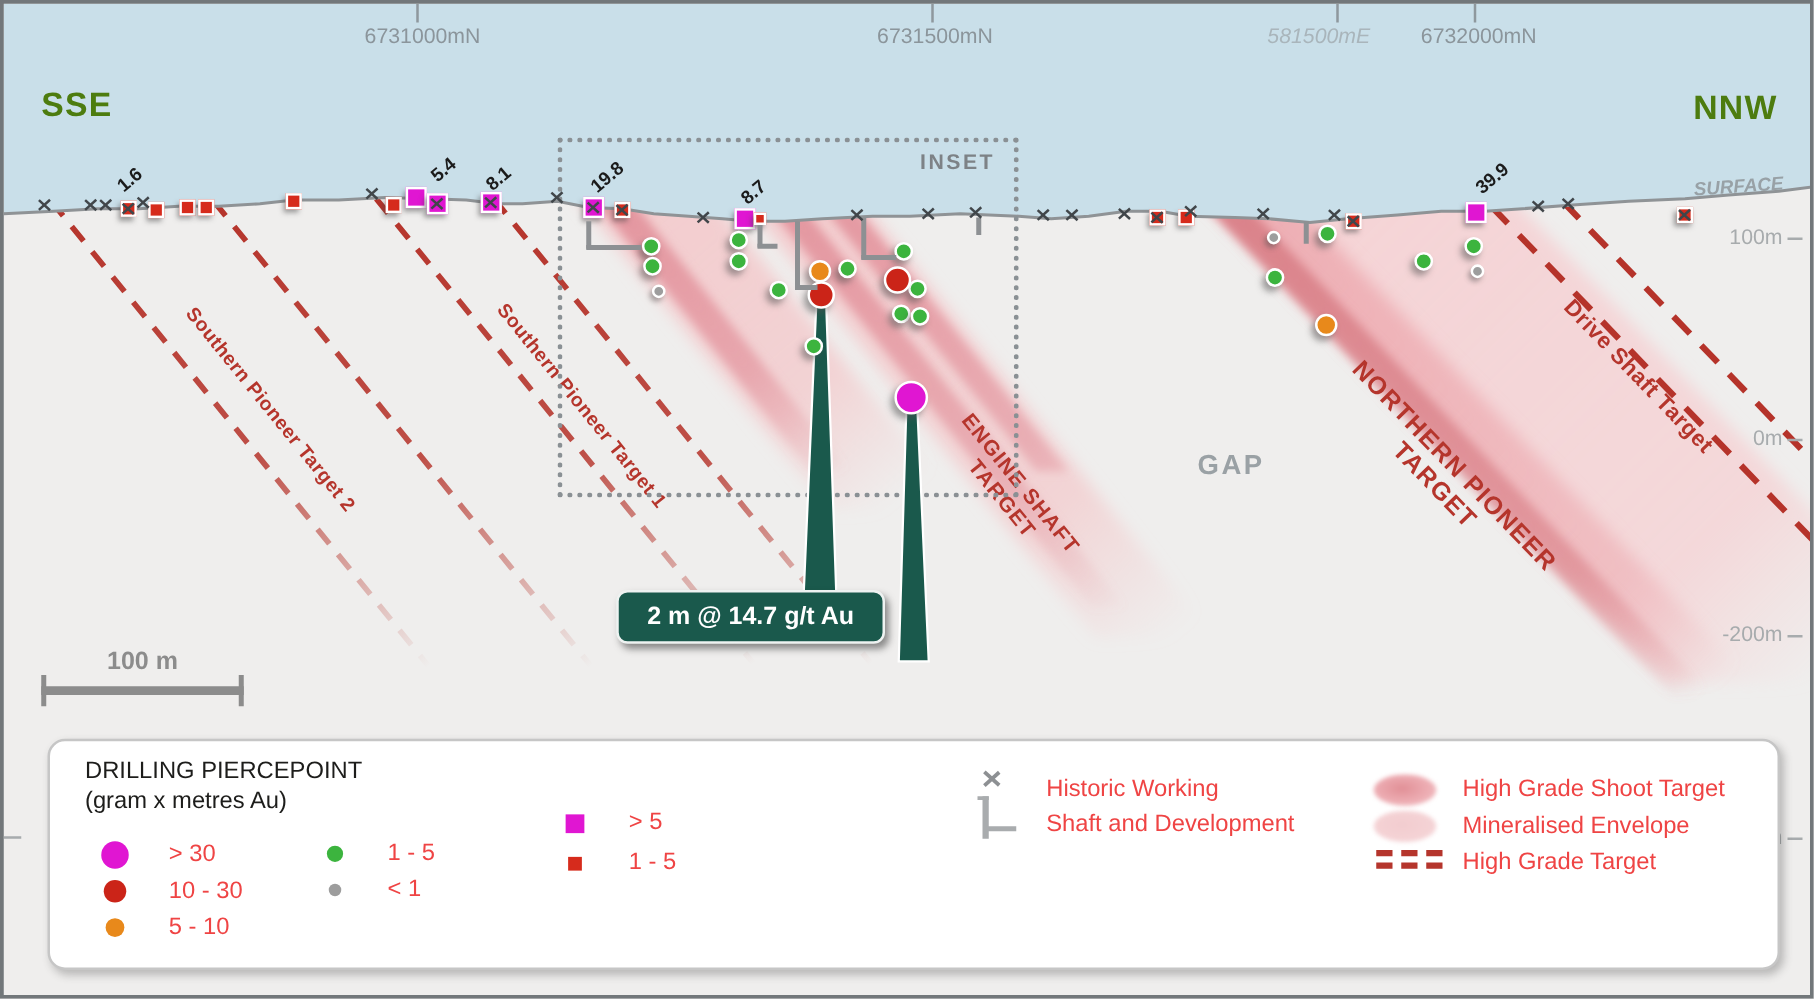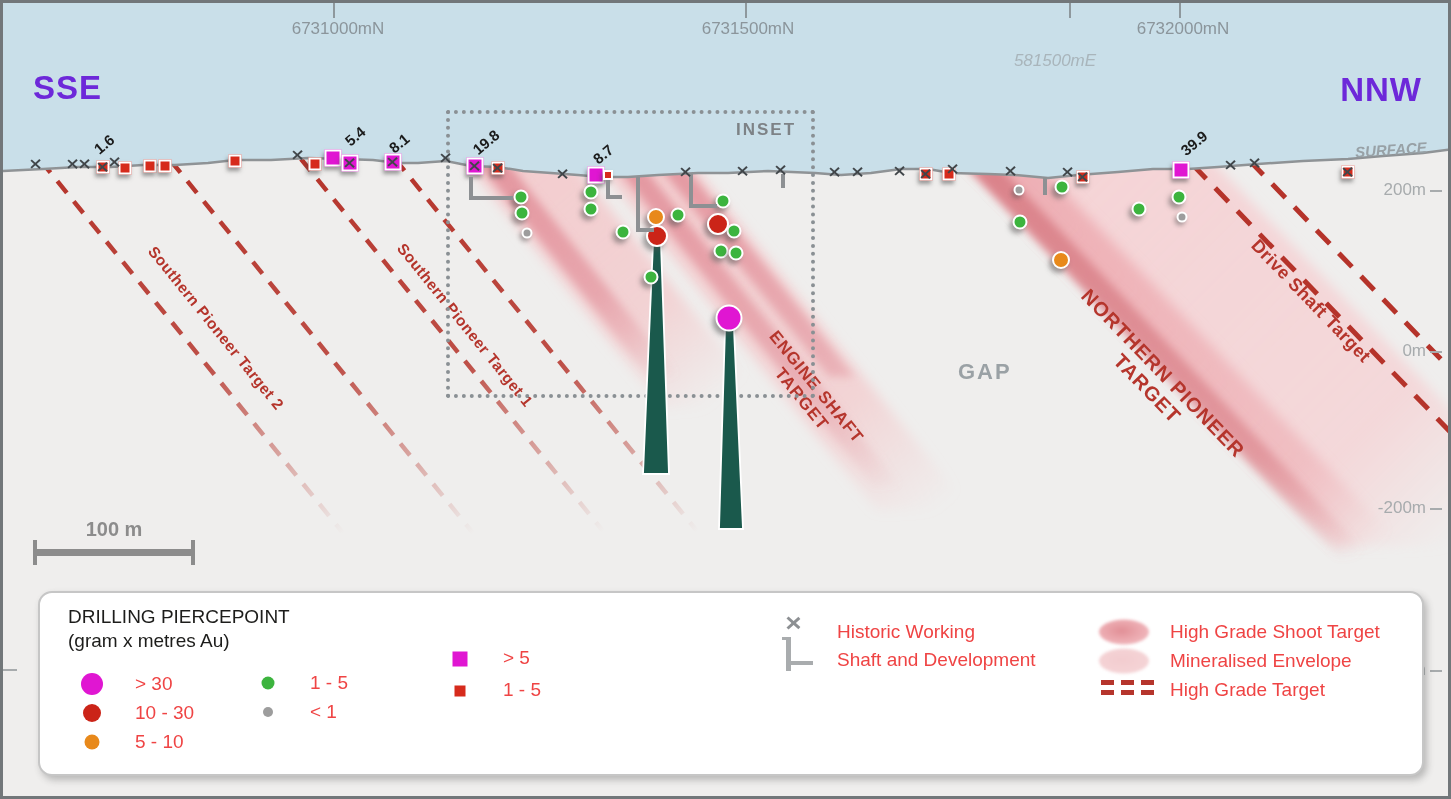--- a/index.html
+++ b/index.html
@@ -3,22 +3,22 @@
 <meta charset="utf-8">
 <style>
   html,body{margin:0;padding:0;background:#d8d8d8;font-family:"Liberation Sans",sans-serif;}
   #frame{position:relative;width:1451px;height:799px;background:#efeeed;border:3px solid #72777a;
          box-sizing:border-box;overflow:hidden;}
   #map{position:absolute;left:0;top:0;width:1445px;height:793px;}
   #bands{position:absolute;left:0;top:0;z-index:0;}
   
   .ntick{position:absolute;top:0;width:2px;height:15px;background:#8e989d;z-index:6;}
   .nlabel{position:absolute;top:16px;transform:translateX(-50%);font-size:17px;color:#8b959b;z-index:6;white-space:nowrap;}
-  .nlabel.it{font-style:italic;color:#a9b5bb;margin-top:32px;}
-  .orient{position:absolute;z-index:6;font-size:33px;font-weight:bold;color:#6d28d9;letter-spacing:1px;}
+  .nlabel.it{font-style:italic;color:#a9b5bb;}
+  .orient{position:absolute;z-index:6;font-size:27px;font-weight:bold;color:#4d7c0f;letter-spacing:1px;}
   #sse{left:30px;top:66px;} #nnw{right:26px;top:68px;}
   #surface-word{position:absolute;left:1352px;top:138px;font-size:15px;font-style:italic;font-weight:bold;
                 color:#98a1a6;z-index:6;transform:rotate(-4deg);}
   
   .depth{position:absolute;right:6px;z-index:5;color:#a7abad;font-size:17px;white-space:nowrap;}
   .depth .dash{display:inline-block;width:12px;height:2px;background:#a7abad;vertical-align:middle;margin-left:4px;}
   #d1{top:177px;} #d2{top:338px;} #d3{top:495px;} #d4{top:657px;z-index:4;}
   #ltick{position:absolute;left:0;top:666px;width:14px;height:2px;background:#a7abad;z-index:1;}
   
   #inset-box{position:absolute;left:443px;top:107px;width:369px;height:288px;border:4px dotted #8a9094;
@@ -189,21 +189,21 @@
         <div class="ntick" style="left: 1066px;"></div>
         <div class="nlabel it" style="left: 1052px;">581500mE</div>
         <div class="ntick" style="left: 1176px;"></div>
         <div class="nlabel" style="left: 1180px;">6732000mN</div>
       </div>
 
     <div id="sse" class="orient">SSE</div>
     <div id="nnw" class="orient">NNW</div>
     <div id="surface-word">SURFACE</div>
 
-    <div id="d1" class="depth"><span>200m</span><span class="dash"></span></div>
+    <div id="d1" class="depth"><span>100m</span><span class="dash"></span></div>
     <div id="d2" class="depth"><span>0m</span><span class="dash"></span></div>
     <div id="d3" class="depth"><span>-200m</span><span class="dash"></span></div>
     <div id="d4" class="depth"><span>-400m</span><span class="dash"></span></div>
     <div id="ltick"></div>
 
     <div id="inset-box"></div>
     <div id="inset-label">INSET</div>
     <div id="gap-label">GAP</div>
 
     <div class="target-label t-sp2">Southern Pioneer Target 2</div>
@@ -314,20 +314,21 @@
         <div class="dot g10_30" style="left: 715px; top: 221px;"></div>
         <div class="dot gt30" style="left: 726px; top: 315px;"></div>
         <div class="grade-num" style="left: 101px; top: 141px;">1.6</div>
         <div class="grade-num" style="left: 352px; top: 133px;">5.4</div>
         <div class="grade-num" style="left: 396px; top: 140px;">8.1</div>
         <div class="grade-num" style="left: 483px; top: 139px;">19.8</div>
         <div class="grade-num" style="left: 600px; top: 151px;">8.7</div>
         <div class="grade-num" style="left: 1191px; top: 140px;">39.9</div>
       </div>
 
+    <div id="co1" class="callout">2 m @ 14.7 g/t Au</div>
 
     <div id="scalebar">
       <div class="sb-label">100 m</div>
       <div class="sb-bar"></div>
       <div class="sb-t" style="left:0;"></div>
       <div class="sb-t" style="left:158px;"></div>
     </div>
   </div>
 
   <div id="legend">

